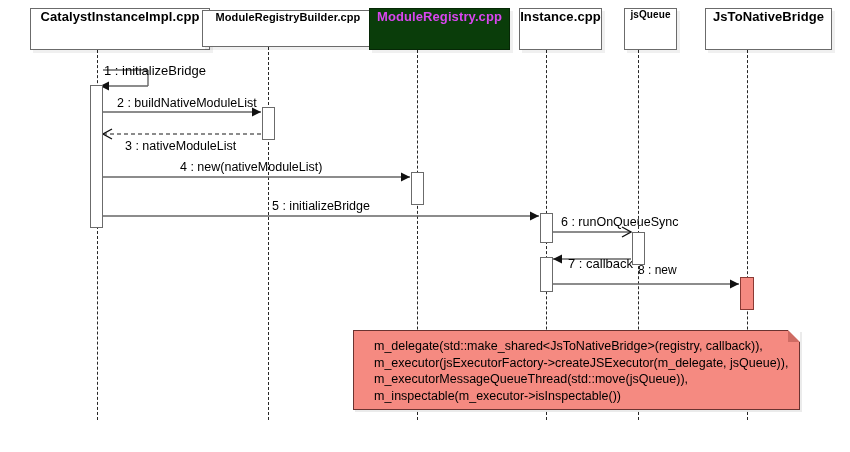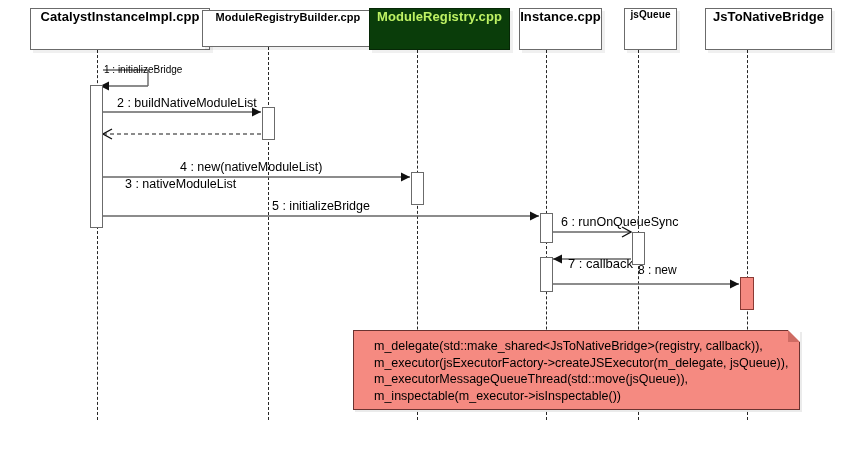--- a/index.html
+++ b/index.html
@@ -29,21 +29,21 @@
     align-items: flex-start;
     justify-content: center;
     font-weight: bold;
     color: #000000;
     box-shadow: 3px 3px 0 rgba(0,0,0,0.06);
     letter-spacing: 0.1px;
     margin-left: 22px;
   }
   .participant-box.highlight {
     background: #0a3d0a;
-    color: #bef264;
+    color: #d946ef;
     border-color: #062706;
   }
   .lifeline {
     position: absolute;
     width: 0;
     border-left: 1px dashed #262626;
   }
   .activation {
     position: absolute;
     box-sizing: border-box;
@@ -140,23 +140,23 @@
       </g>
       <g>
         <line x1="631" y1="259" x2="553" y2="259" stroke="#666666" stroke-width="1.4"></line>
         <polygon points="553,259 562,254.5 562,263.5" fill="#111111"></polygon>
       </g>
       <g>
         <line x1="553" y1="284" x2="739" y2="284" stroke="#666666" stroke-width="1.4"></line>
         <polygon points="739,284 730,279.5 730,288.5" fill="#111111"></polygon>
       </g>
     </svg>
-    <div class="msg-label" style="left: 104px; top: 64px; font-size: 10px;">1 : initializeBridge</div>
+    <div class="msg-label" style="left: 104px; top: 64px; font-size: 13px;">1 : initializeBridge</div>
     <div class="msg-label" style="left: 117px; top: 97px; font-size: 12.5px;">2 : buildNativeModuleList</div>
-    <div class="msg-label" style="left: 125px; top: 140px; font-size: 12.5px; margin-top: 38px;">3 : nativeModuleList</div>
+    <div class="msg-label" style="left: 125px; top: 140px; font-size: 12.5px;">3 : nativeModuleList</div>
     <div class="msg-label" style="left: 180px; top: 161px; font-size: 12.5px;">4 : new(nativeModuleList)</div>
     <div class="msg-label" style="left: 272px; top: 200px; font-size: 12.5px;">5 : initializeBridge</div>
     <div class="msg-label" style="left: 561px; top: 216px; font-size: 12.5px;">6 : runOnQueueSync</div>
     <div class="msg-label" style="left: 568px; top: 257px; font-size: 13px;">7 : callback</div>
     <div class="msg-label" style="left: 638px; top: 264px; font-size: 12px;">8 : new</div>
     <div class="activation" style="left: 90px; top: 85px; width: 13px; height: 143px;"></div>
     <div class="activation" style="left: 262px; top: 107px; width: 13px; height: 33px;"></div>
     <div class="activation" style="left: 411px; top: 172px; width: 13px; height: 33px;"></div>
     <div class="activation" style="left: 540px; top: 213px; width: 13px; height: 30px;"></div>
     <div class="activation" style="left: 632px; top: 232px; width: 13px; height: 33px;"></div>

